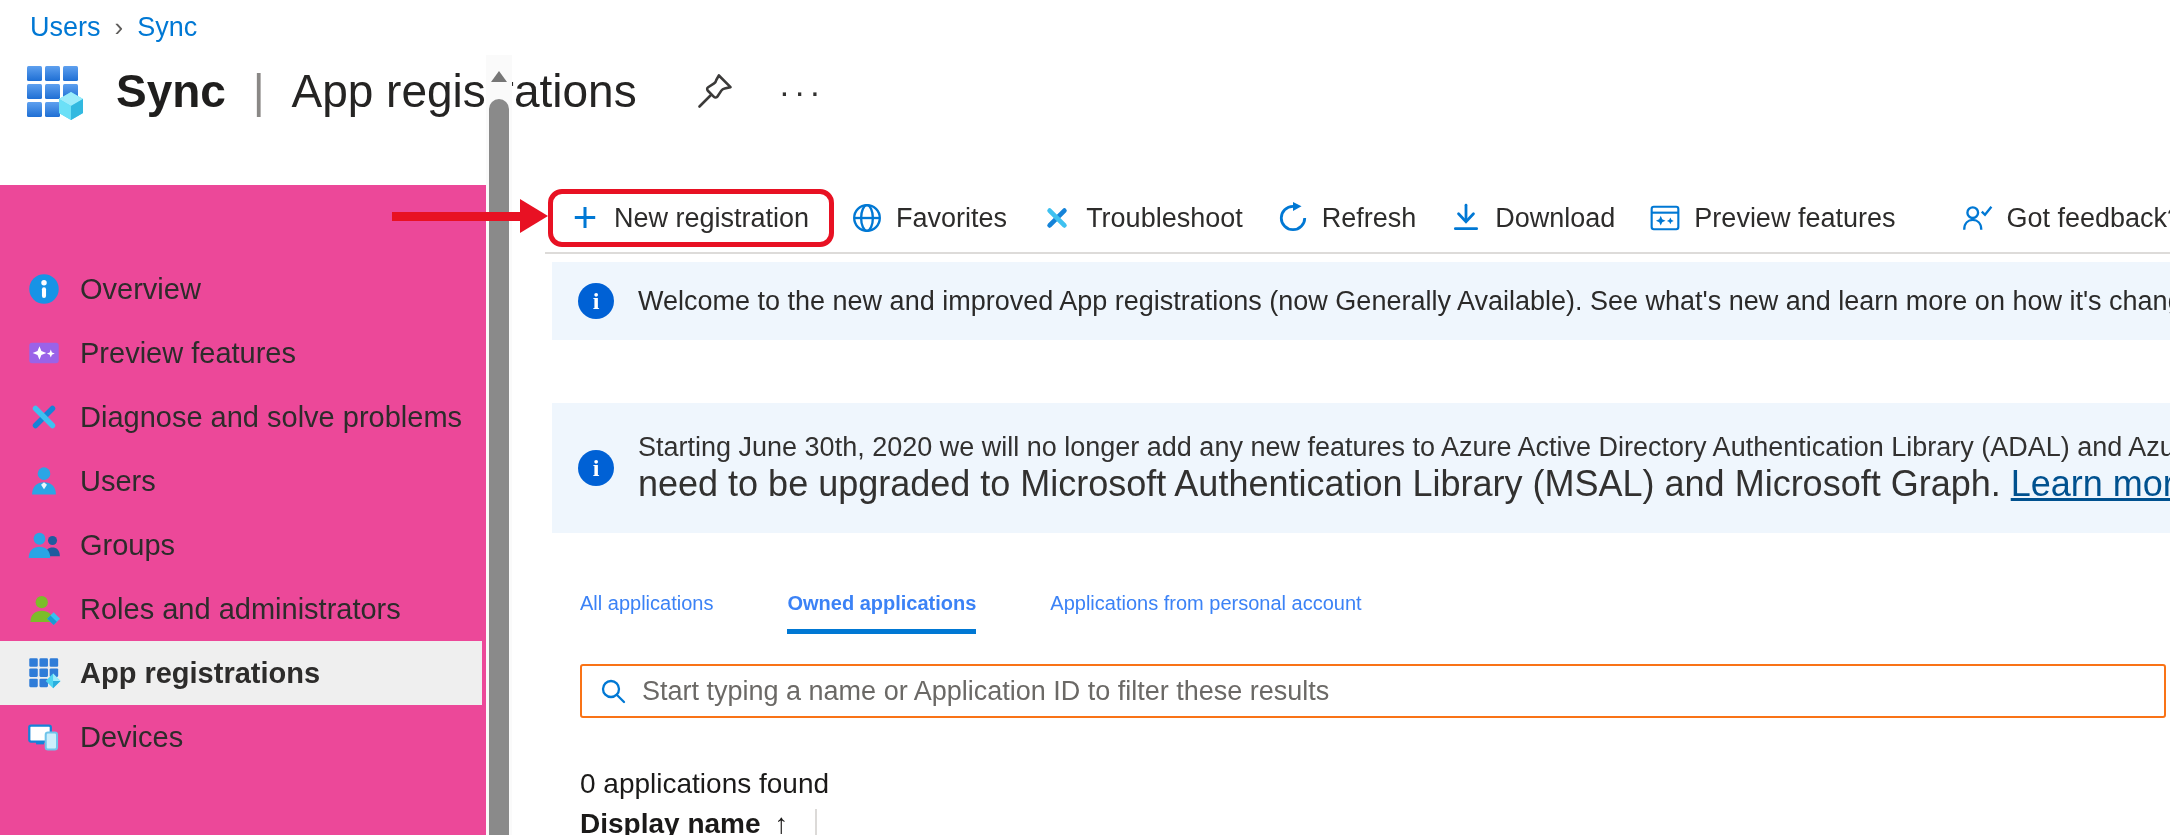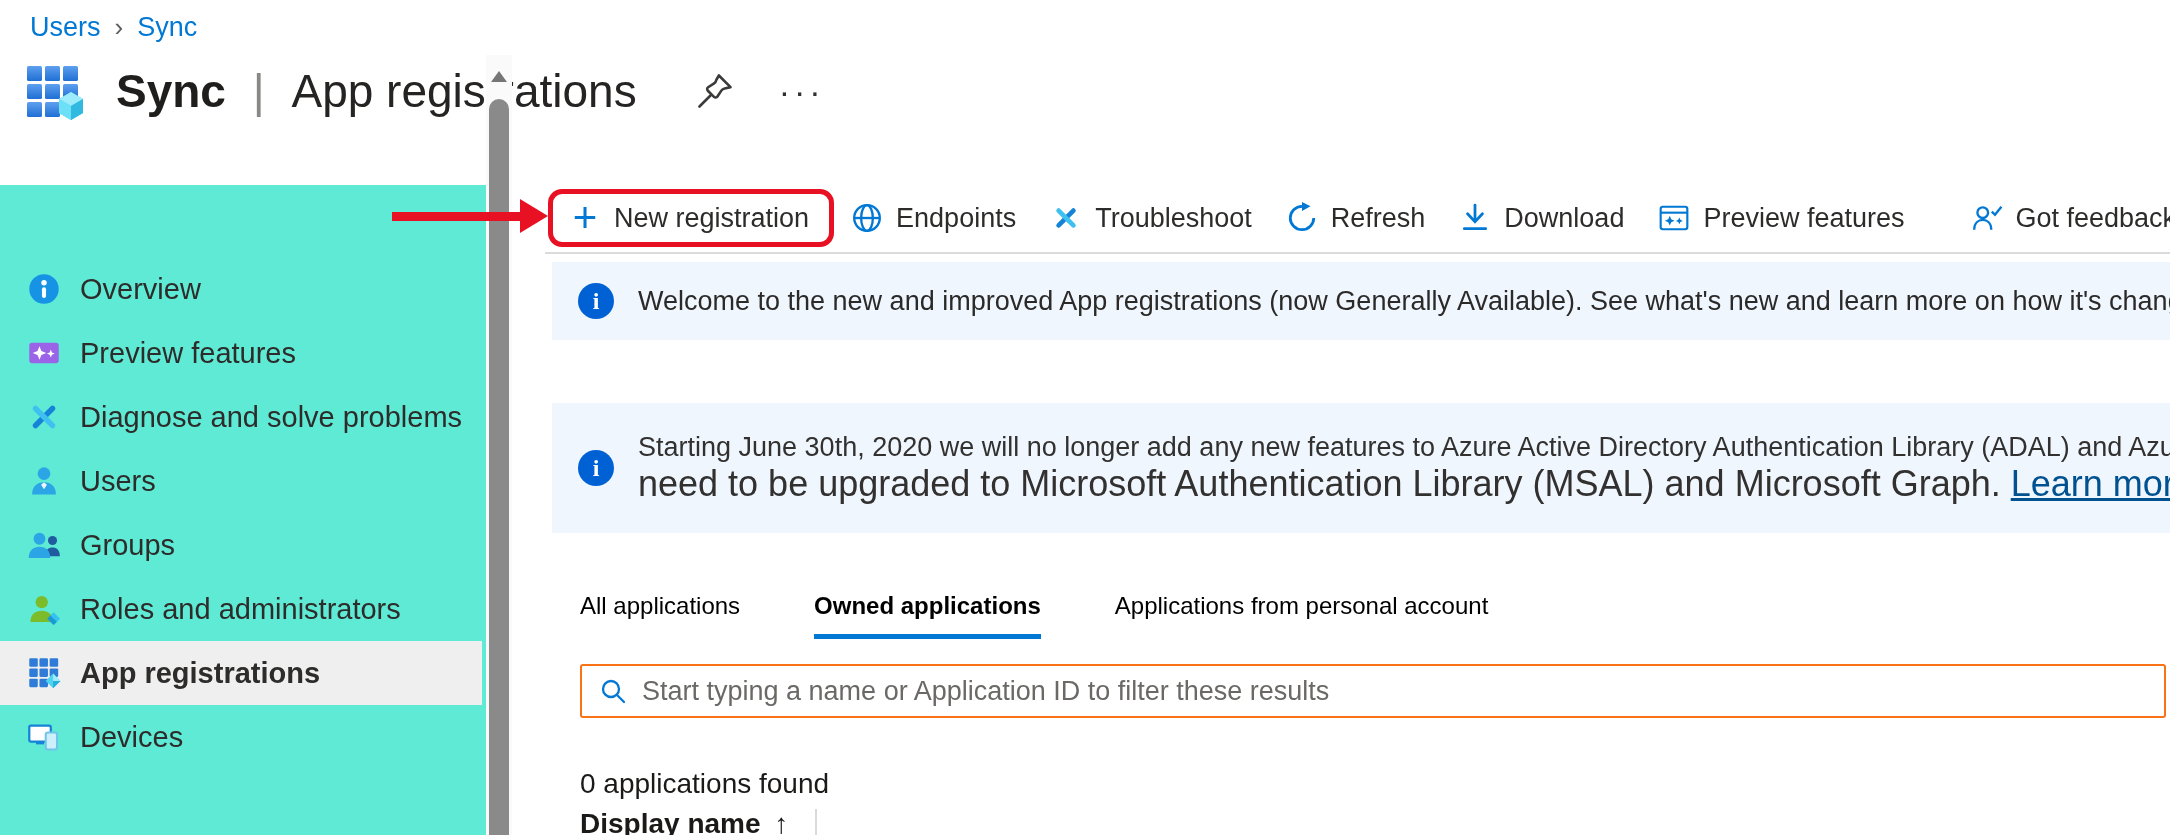--- a/index.html
+++ b/index.html
@@ -16,21 +16,21 @@
   .title-row { position:absolute; left:24px; top:58px; display:flex; align-items:center; }
   .app-big-icon { width:66px; height:66px; }
   .page-title { margin-left:26px; font-size:46px; color:#1f1e1d; white-space:nowrap; }
   .page-title .t-bold { font-weight:700; }
   .page-title .t-div { font-weight:200; color:#8a8886; margin:0 14px; }
   .page-title .t-light { font-weight:300; color:#252423; }
   .pin-btn { margin-left:56px; cursor:pointer; }
   .more-btn { margin-left:42px; font-size:34px; letter-spacing:4px; color:#323130; cursor:pointer; line-height:20px; }
 
   
-  .sidebar { position:absolute; left:0; top:185px; width:512px; bottom:0; background:#5eead4; padding-top:72px; }
+  .sidebar { position:absolute; left:0; top:185px; width:512px; bottom:0; background:#ec4899; padding-top:72px; }
   .side-item { height:64px; display:flex; align-items:center; padding-left:26px; margin-right:30px; font-size:29px; color:#2d2c2b; cursor:pointer; }
   .side-item.indent { }
   .side-item.selected { background:#efefef; font-weight:600; }
   .side-icon { width:36px; height:36px; display:flex; align-items:center; justify-content:center; flex:0 0 36px; }
   .side-label { margin-left:18px; white-space:nowrap; }
 
   
   .side-scroll { position:absolute; left:486px; top:55px; width:26px; bottom:0; background:#fafafa; }
   .scroll-up { position:absolute; left:5px; top:16px; width:0; height:0; border-left:8px solid transparent; border-right:8px solid transparent; border-bottom:11px solid #767676; }
   .scroll-thumb { position:absolute; left:3px; top:44px; width:20px; height:calc(100% - 44px); background:#8a8a8a; border-radius:10px 10px 0 0; cursor:pointer; }
@@ -58,21 +58,21 @@
   .banner2 { top:403px; height:130px; }
   .info-badge { flex:0 0 36px; width:36px; height:36px; border-radius:50%; background:#0061d5; color:#fff; font-size:24px; font-weight:700; display:flex; align-items:center; justify-content:center; margin-left:26px; font-family:"Liberation Serif", serif; }
   .banner-text { margin-left:24px; font-size:27px; color:#2b2a29; white-space:nowrap; }
   .banner2-lines { margin-left:24px; overflow:hidden; flex:1; }
   .banner2-lines .l1 { font-size:27px; white-space:nowrap; overflow:hidden; }
   .banner2-lines .l2 { font-size:36px; white-space:nowrap; }
   .learn-link { color:#00518f; text-decoration:underline; cursor:pointer; }
 
   
   .tabs { position:absolute; left:580px; top:592px; display:flex; gap:74px; }
-  .tab { font-size:24px; color:#000000; padding-bottom:14px; border-bottom:5px solid transparent; cursor:pointer; white-space:nowrap; }
+  .tab { font-size:20px; color:#3b82f6; padding-bottom:14px; border-bottom:5px solid transparent; cursor:pointer; white-space:nowrap; }
   .tab.active { font-weight:700; border-bottom-color:#0078d4; }
 
   
   .search-box { position:absolute; left:580px; top:664px; right:4px; height:54px; border:2px solid #f97316; border-radius:3px; background:#fff; display:flex; align-items:center; }
   .search-box .s-ico { margin-left:16px; flex:0 0 30px; }
   .search-box input { flex:1; border:none; outline:none; background:transparent; font-size:27px; margin-left:14px; color:#323130; font-family:"Liberation Sans", sans-serif; }
   .search-box input::placeholder { color:#6b6966; }
 
   
   .count-text { position:absolute; left:580px; top:768px; font-size:28px; color:#1b1a19; }
@@ -251,21 +251,21 @@
       </div>
     </div>
     <div class="tb-item">
       <span class="tb-ico">
         <svg width="32" height="32" viewBox="0 0 30 30" fill="none" stroke="#0078d4" stroke-width="2.2">
             <circle cx="15" cy="15" r="12"></circle>
             <ellipse cx="15" cy="15" rx="5.5" ry="12"></ellipse>
             <line x1="3" y1="15" x2="27" y2="15"></line>
           </svg>
       </span>
-      <span>Endpoints</span>
+      <span>Favorites</span>
     </div>
     <div class="tb-item">
       <span class="tb-ico">
         <svg width="32" height="32" viewBox="0 0 30 30">
             <g transform="rotate(45 15 15)">
               <rect x="12.8" y="3" width="4.4" height="24" rx="2.2" fill="#1583d8"></rect>
             </g>
             <g transform="rotate(-45 15 15)">
               <rect x="12.8" y="3" width="4.4" height="24" rx="2.2" fill="#3fc1f0"></rect>
             </g>

